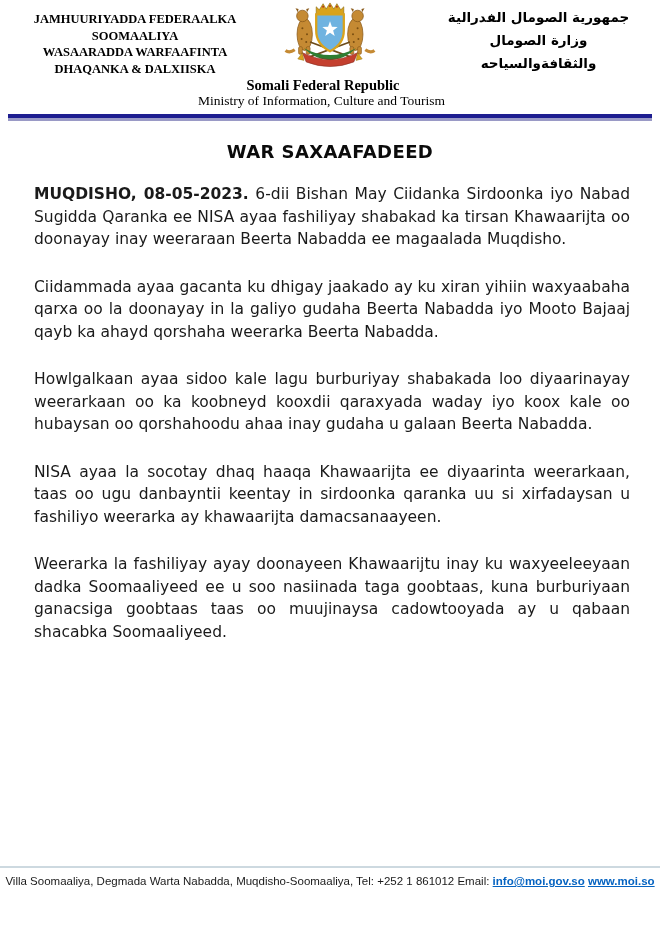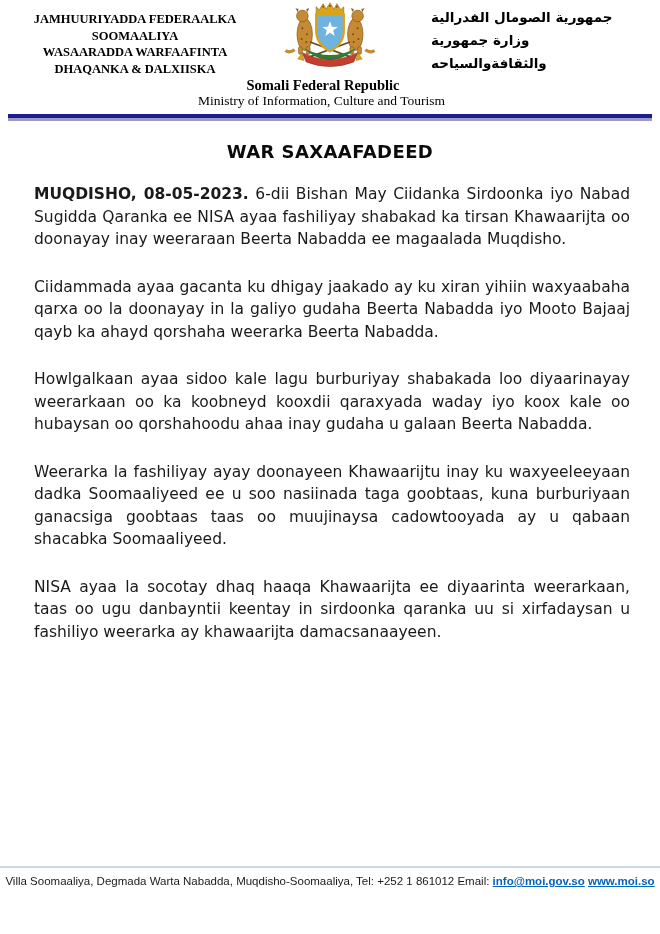--- a/index.html
+++ b/index.html
@@ -12,21 +12,21 @@
   
   .header { position:relative; height:112px; }
   .hdr-left {
     position:absolute; left:26px; top:11px; width:218px;
     text-align:center; font-family:"Liberation Serif", serif;
     font-weight:bold; font-size:12.5px; line-height:16.5px; color:#000;
   }
   .emblem-wrap { position:absolute; left:50%; top:2px; transform:translateX(-50%); width:92px; height:77px; }
   .hdr-right {
     position:absolute; right:14px; top:6px; width:215px;
-    direction:rtl; text-align:left;
+    direction:rtl; text-align:center;
     font-weight:bold; font-size:13.5px; line-height:23px; color:#000;
   }
   .center-title {
     position:absolute; left:0; right:14px; top:77px; text-align:center;
     font-family:"Liberation Serif", serif; font-weight:bold; font-size:14.5px; color:#000;
   }
   .center-sub {
     position:absolute; left:0; right:17px; top:93px; text-align:center;
     font-family:"Liberation Serif", serif; font-size:13.5px; color:#000;
   }
@@ -116,39 +116,39 @@
           <circle cx="69" cy="6" r="1.2" fill="#b03020"></circle>
 
         <path d="M42,16 L78,16 L78,37 C78,51 70,59 60,64 C50,59 42,51 42,37 Z" fill="#6fb3e0" stroke="#d9a31c" stroke-width="3"></path>
 
         <polygon points="60,25 62.53,32.02 69.99,32.26 64.09,36.83 66.17,43.99 60,39.8 53.83,43.99 55.91,36.83 50.01,32.26 57.47,32.02" fill="#ffffff"></polygon>
       </svg>
     </div>
 
     <div class="hdr-right">
       <div>جمهورية الصومال الفدرالية</div>
-      <div>وزارة جمهورية</div>
+      <div>وزارة الصومال</div>
       <div>والثقافةوالسياحه</div>
     </div>
 
     <div class="center-title">Somali Federal Republic</div>
     <div class="center-sub">Ministry of Information, Culture and Tourism</div>
   </div>
 
   <div class="rule"></div>
 
   <div class="doc-title">WAR SAXAAFADEED</div>
 
   <div class="content">
     <p class="para first"><span class="lead">MUQDISHO, 08-05-2023.</span> <span>6-dii Bishan May Ciidanka Sirdoonka iyo Nabad Sugidda Qaranka ee NISA ayaa fashiliyay shabakad ka tirsan Khawaarijta oo doonayay inay weeraraan Beerta Nabadda ee magaalada Muqdisho.</span></p>
 
     <p class="para">Ciidammada ayaa gacanta ku dhigay jaakado ay ku xiran yihiin waxyaabaha qarxa oo la doonayay in la galiyo gudaha Beerta Nabadda iyo Mooto Bajaaj qayb ka ahayd qorshaha weerarka Beerta Nabadda.</p>
     <p class="para">Howlgalkaan ayaa sidoo kale lagu burburiyay shabakada loo diyaarinayay weerarkaan oo ka koobneyd kooxdii qaraxyada waday iyo koox kale oo hubaysan oo qorshahoodu ahaa inay gudaha u galaan Beerta Nabadda.</p>
+    <p class="para">NISA ayaa la socotay dhaq haaqa Khawaarijta ee diyaarinta weerarkaan, taas oo ugu danbayntii keentay in sirdoonka qaranka uu si xirfadaysan u fashiliyo weerarka ay khawaarijta damacsanaayeen.</p>
     <p class="para">Weerarka la fashiliyay ayay doonayeen Khawaarijtu inay ku waxyeeleeyaan dadka Soomaaliyeed ee u soo nasiinada taga goobtaas, kuna burburiyaan ganacsiga goobtaas taas oo muujinaysa cadowtooyada ay u qabaan shacabka Soomaaliyeed.</p>
-    <p class="para">NISA ayaa la socotay dhaq haaqa Khawaarijta ee diyaarinta weerarkaan, taas oo ugu danbayntii keentay in sirdoonka qaranka uu si xirfadaysan u fashiliyo weerarka ay khawaarijta damacsanaayeen.</p>
   </div>
 
   <div class="footer-rule"></div>
   <div class="footer-text">
     <span>Villa Soomaaliya, Degmada Warta Nabadda, Muqdisho-Soomaaliya, Tel: +252 1 861012 Email:</span>
     <a href="#">info@moi.gov.so</a>
     <a href="#">www.moi.so</a>
   </div>
 
 </div>

